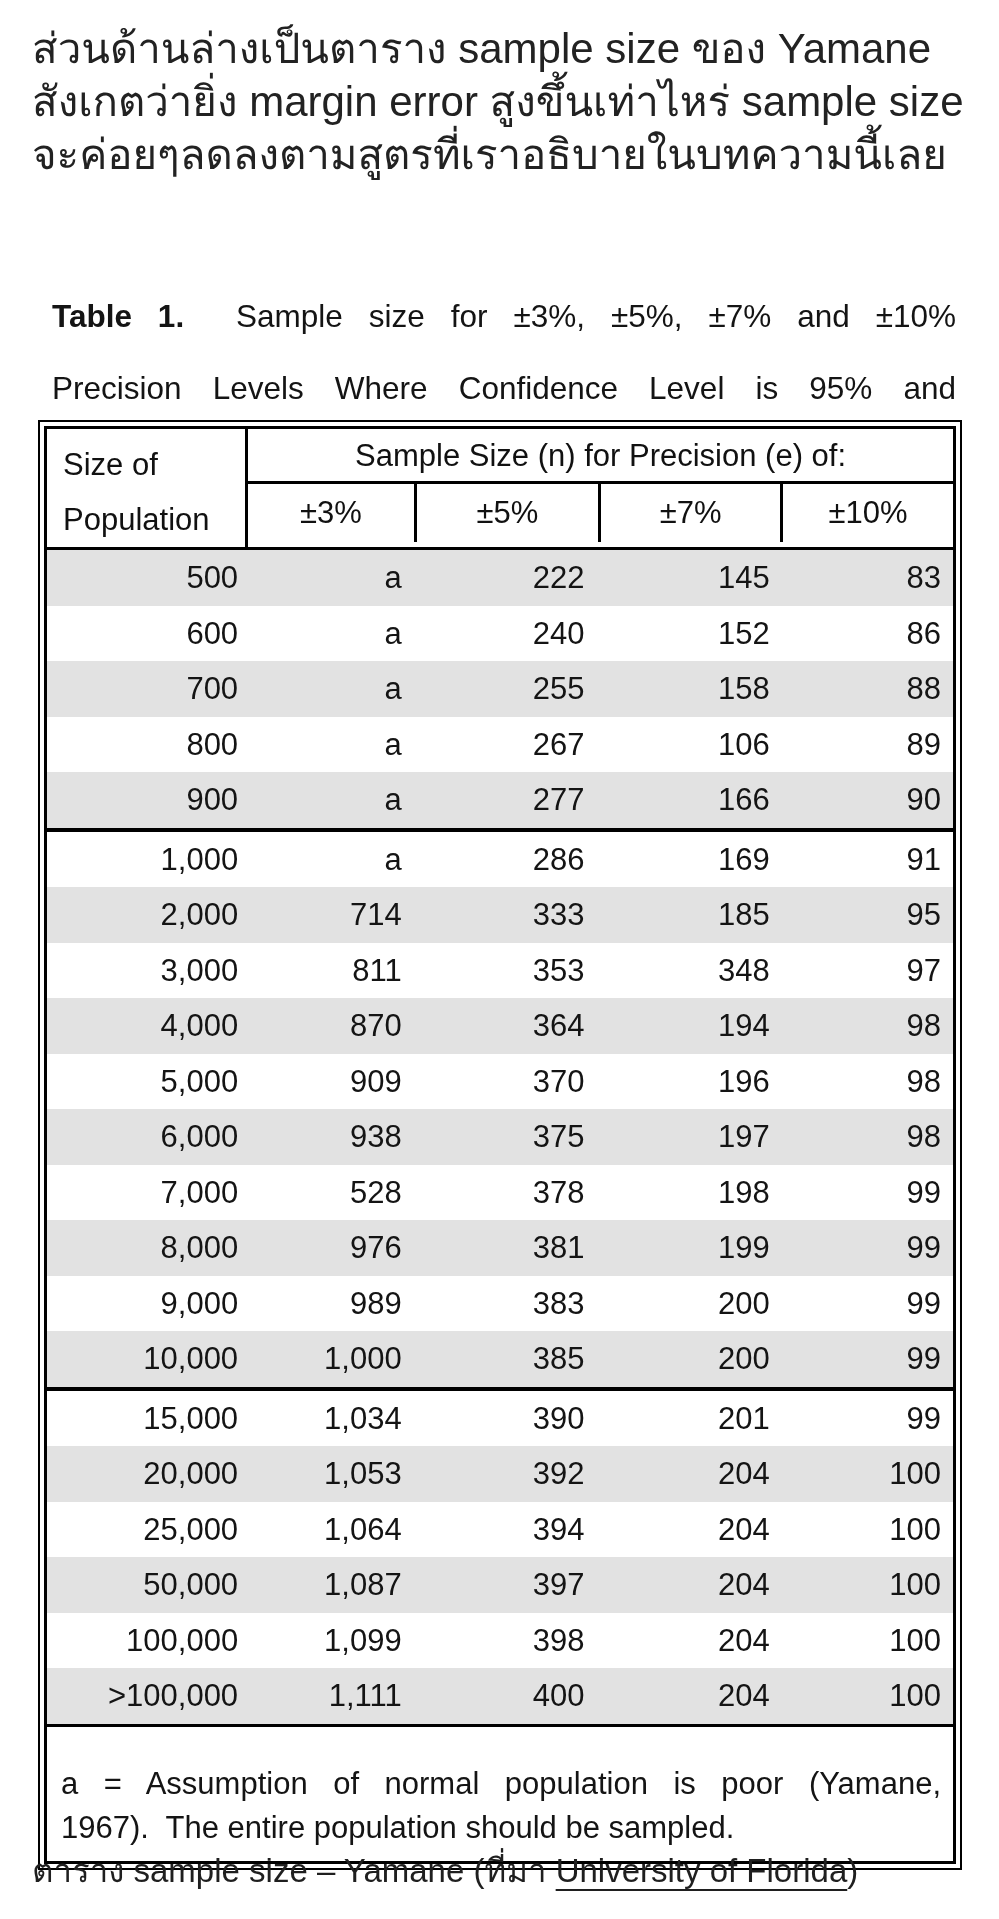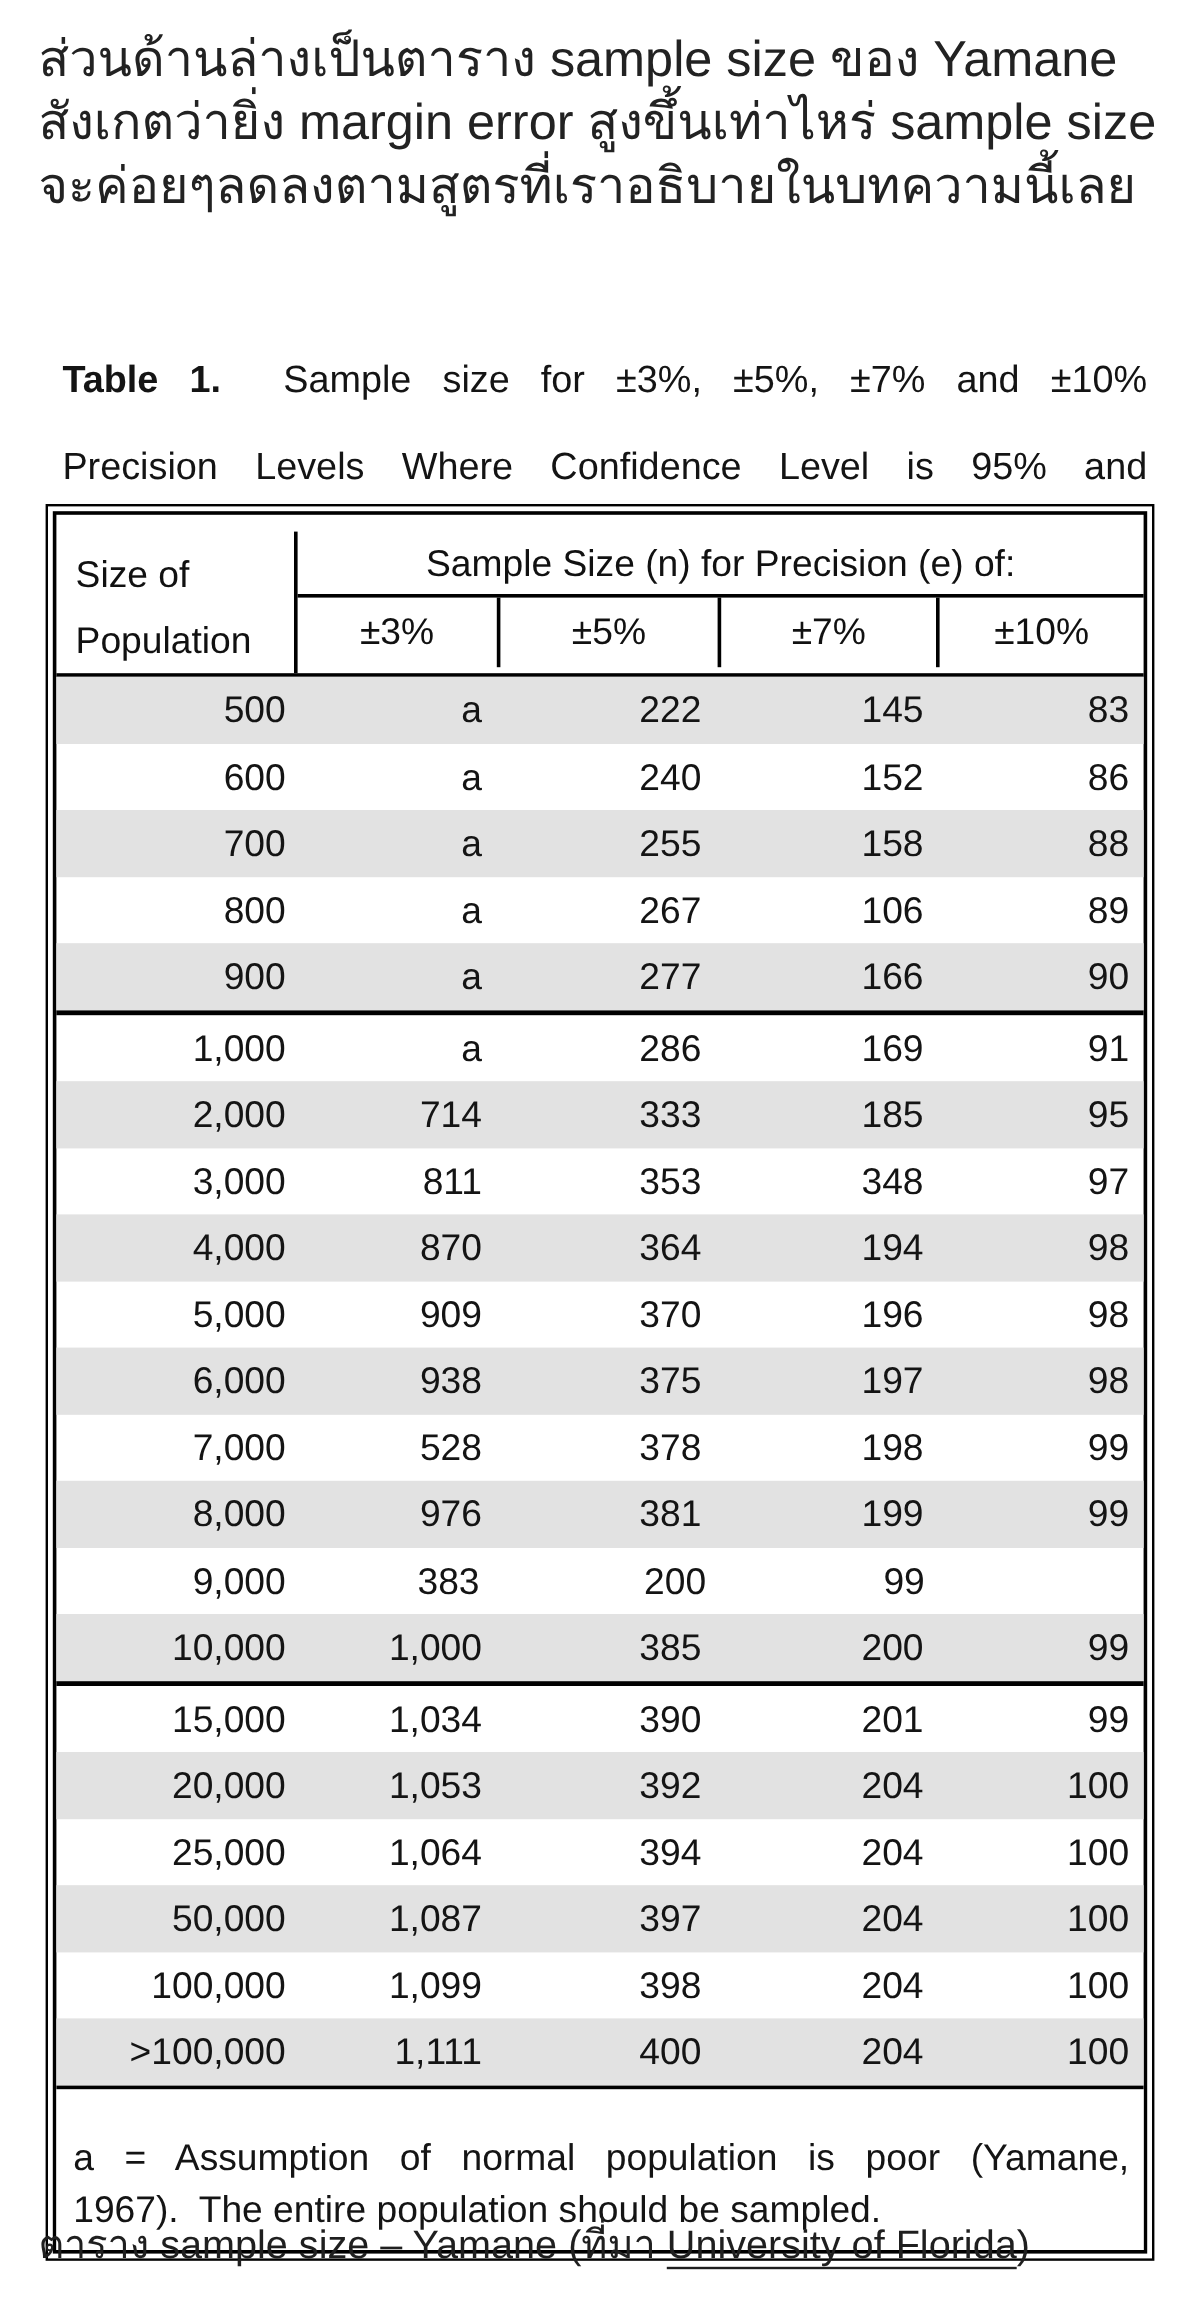--- a/index.html
+++ b/index.html
@@ -20,21 +20,21 @@
   .jline{text-align:justify;text-align-last:justify;margin-top:28px;}
   .tbl-title .b{font-weight:bold;}
   .table-wrap{
     position:absolute;left:38px;top:420px;width:924px;box-sizing:border-box;
     border:2px solid #000;padding:4px;background:#fff;
   }
   .tbl-inner{border:3px solid #000;}
   .grid{display:grid;grid-template-columns:22.2% 18.6% 20.4% 20% 18.8%;}
   
   .thead{border-bottom:3px solid #000;font-size:31px;color:#111;
-         display:grid;grid-template-columns:22.2% 77.8%;margin-top:14px;}
+         display:grid;grid-template-columns:22.2% 77.8%;}
   .h-pop{
     grid-row:1/3;border-right:3px solid #000;box-sizing:border-box;
     padding:8px 0 0 16px;line-height:55px;
   }
   .h-right{display:flex;flex-direction:column;}
   .h-span{height:52px;line-height:54px;text-align:center;border-bottom:3px solid #000;}
   .h-sub{display:grid;grid-template-columns:23.9% 26.2% 25.8% 24.1%;height:58px;}
   .h-sub div{line-height:58px;text-align:center;box-sizing:border-box;border-right:3px solid #000;}
   .h-sub div:last-child{border-right:none;}
   
@@ -188,20 +188,21 @@
             </div>
             <div class="row grid shade">
               <div class="cell c0">8,000</div>
               <div class="cell c1">976</div>
               <div class="cell c2">381</div>
               <div class="cell c3">199</div>
               <div class="cell c4">99</div>
             </div>
             <div class="row grid">
               <div class="cell c0">9,000</div>
+              <div class="cell c1">989</div>
               <div class="cell c2">383</div>
               <div class="cell c3">200</div>
               <div class="cell c4">99</div>
             </div>
             <div class="row grid shade">
               <div class="cell c0">10,000</div>
               <div class="cell c1">1,000</div>
               <div class="cell c2">385</div>
               <div class="cell c3">200</div>
               <div class="cell c4">99</div>

